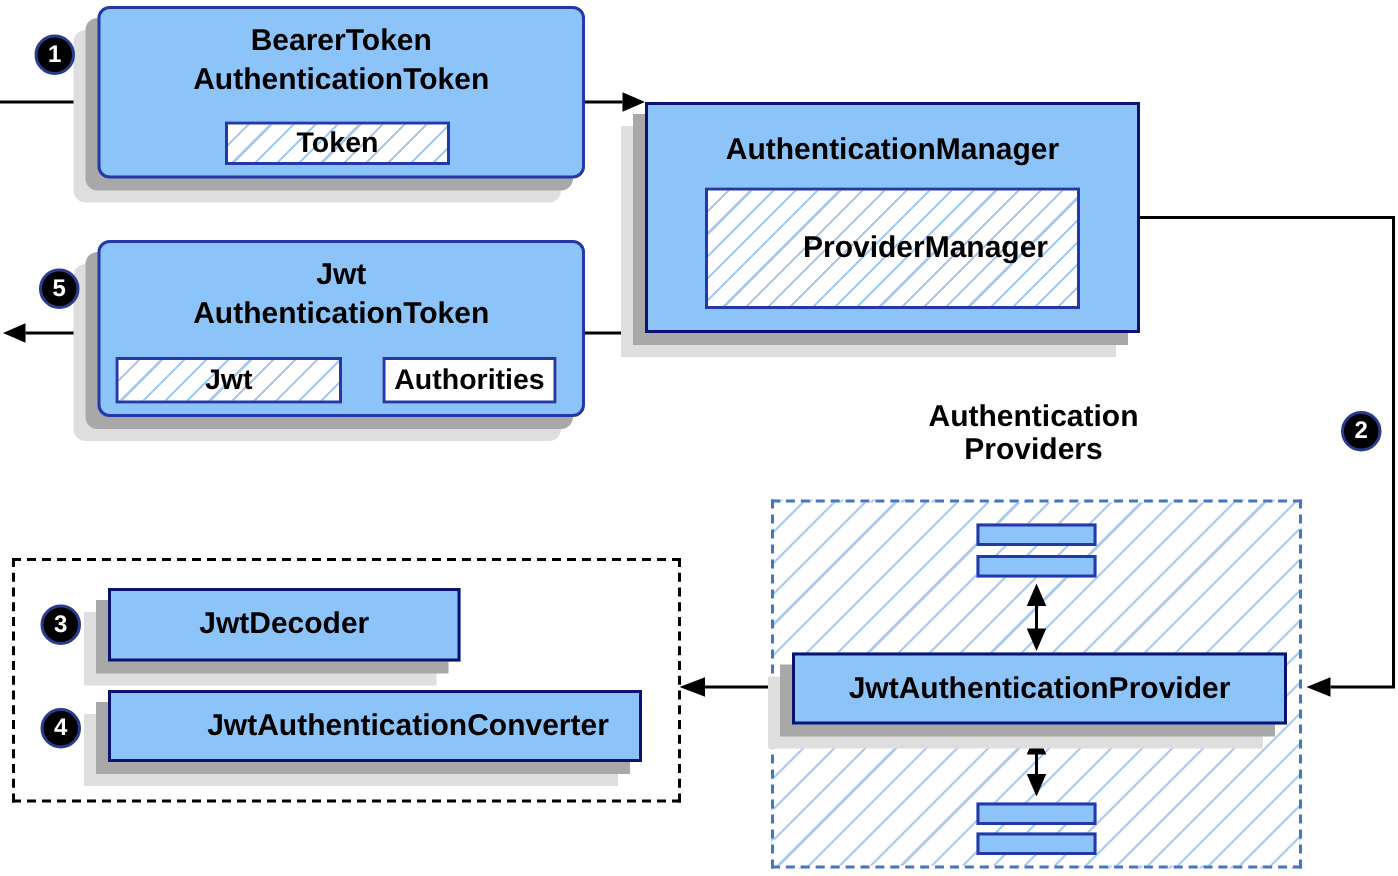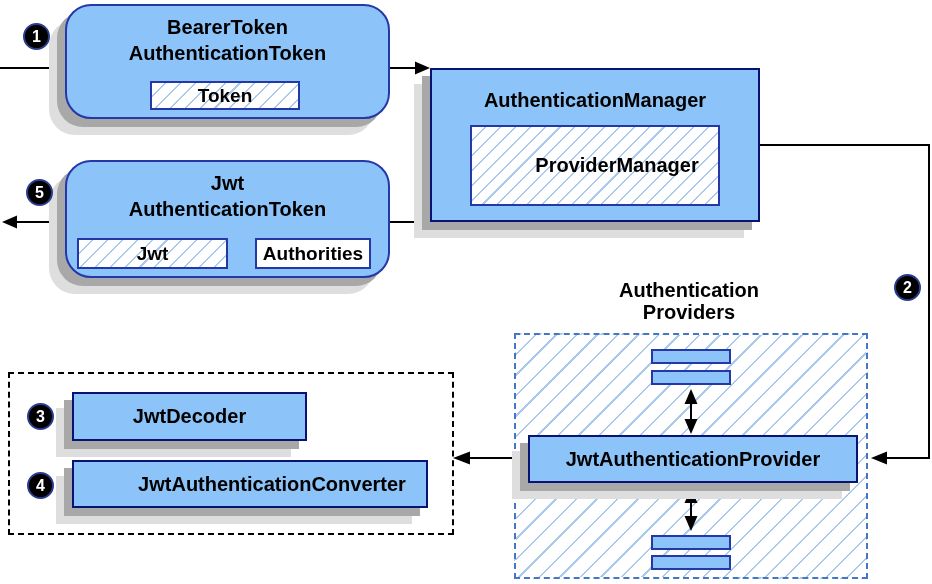--- a/index.html
+++ b/index.html
@@ -20,21 +20,21 @@
     font-weight:bold;
   }
   #canvas{position:absolute;inset:0;width:932px;height:584px;}
   svg.connectors{position:absolute;left:0;top:0;z-index:2;}
   .node{
     position:absolute;box-sizing:border-box;z-index:3;
     background:var(--blue-fill);
     border:2px solid var(--navy-border);
     box-shadow:-8px 8px 0 0 var(--shadow-dark), -16px 16px 0 0 var(--shadow-light);
   }
-  .rounded{border-radius:26px;}
+  .rounded{border-radius:8px;}
   .rect{border-color:var(--dark-border);}
   .node .titleblock{margin-top:8px;text-align:center;font-size:20px;line-height:26px;}
   .flex-center{display:flex;align-items:center;justify-content:center;}
   .inner{
     position:absolute;box-sizing:border-box;z-index:4;
     background-color:#fff;border:2px solid var(--navy-border);
     display:flex;align-items:center;justify-content:center;
     font-size:19px;
   }
   .hatch{
@@ -126,21 +126,21 @@
       <div>AuthenticationToken</div>
     </div>
   </div>
   <div class="inner hatch" style="left:77px;top:238px;width:151px;height:31px;">
     <span>Jwt</span>
   </div>
   <div class="inner" style="left:255px;top:238px;width:116px;height:31px;">
     <span>Authorities</span>
   </div>
 
-  <div class="free-label" style="left:564px;top:279px;width:250px;">
+  <div class="free-label" style="left:564px;top:267px;width:250px;">
     <div>Authentication</div>
     <div>Providers</div>
   </div>
 
   <div class="providers-container hatch-lg" style="left:514px;top:333px;width:354px;height:246px;"></div>
 
   <div class="bar" style="left:651px;top:349px;width:80px;height:15px;"></div>
   <div class="bar" style="left:651px;top:370px;width:80px;height:15px;"></div>
 
   <div class="node rect flex-center label-20" style="left:528px;top:435px;width:330px;height:48px;">

